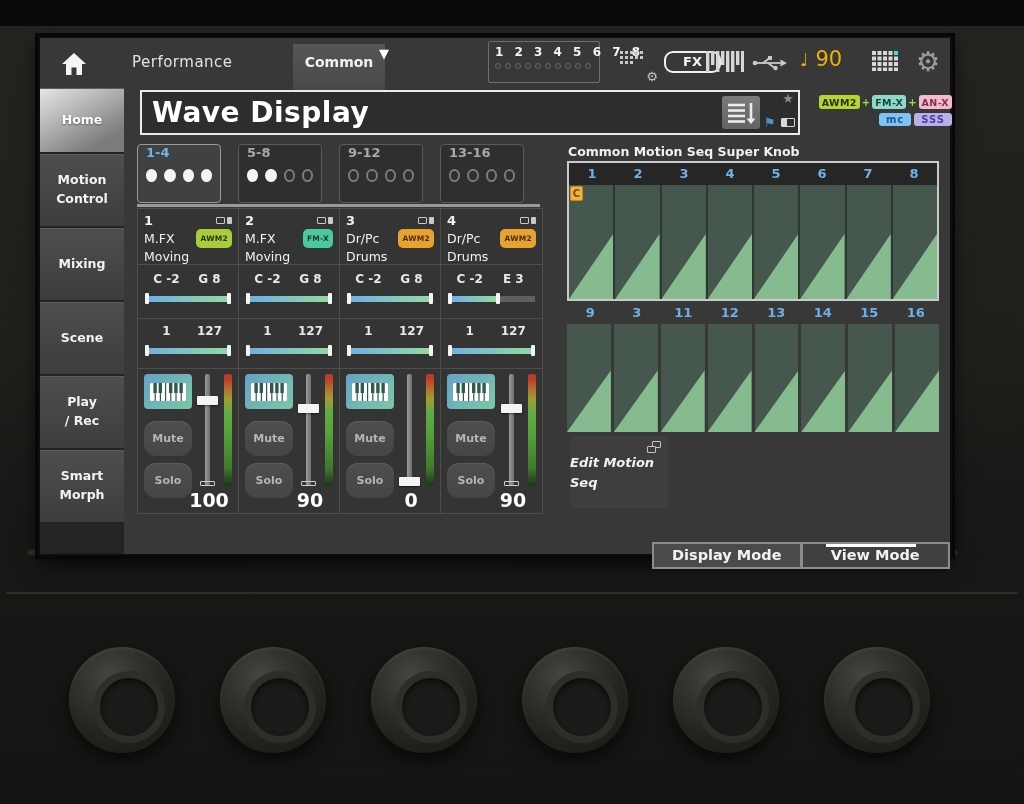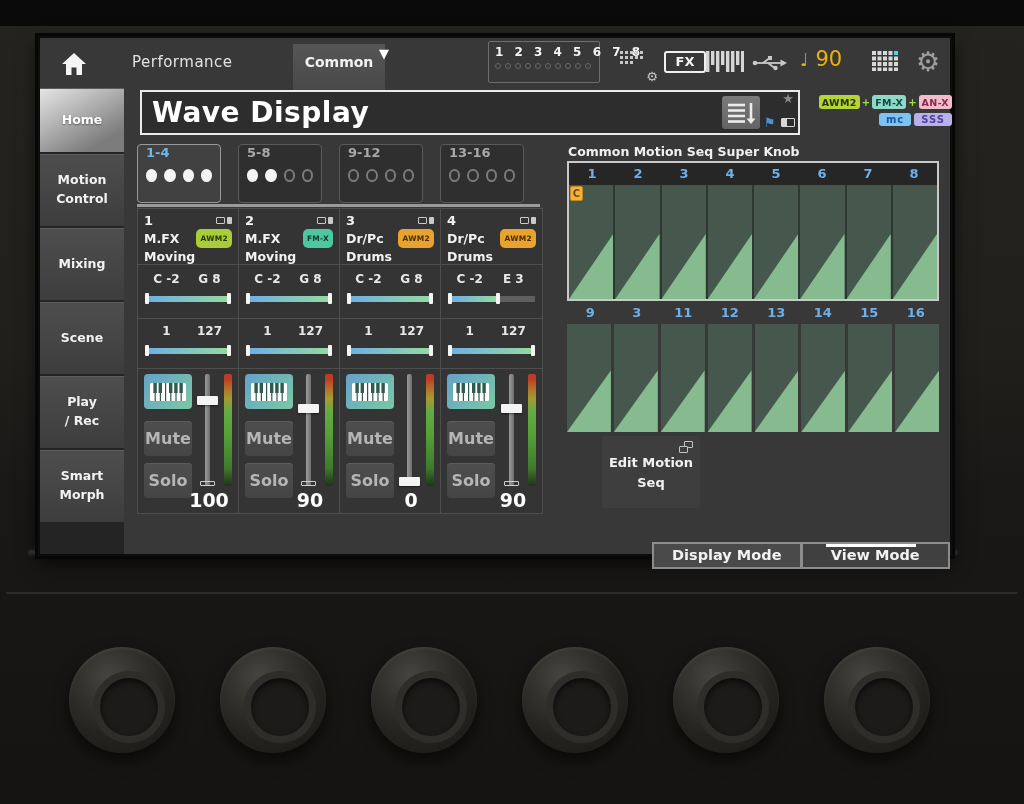--- a/index.html
+++ b/index.html
@@ -21,21 +21,21 @@
   .home-btn{left:14px;top:8px;width:40px;height:36px;display:flex;align-items:center;justify-content:center;}
   .perf-label{left:92px;top:15px;font-size:15px;color:#e2e2e2;letter-spacing:.5px;}
   .common-btn{left:253px;top:6px;width:92px;height:48px;background:linear-gradient(#565656,#484848);
               color:#f2f2f2;font-size:14px;font-weight:bold;text-align:center;line-height:36px;}
   .common-tri{position:absolute;right:-4px;top:-8px;color:#fff;font-size:13px;}
   .slots-box{left:448px;top:3px;width:112px;height:42px;border:1px solid #6e6e6e;border-radius:2px;padding:3px 6px 0;}
   .slots-nums{color:#f5f5f5;font-size:12px;font-weight:bold;letter-spacing:3.5px;white-space:nowrap;}
   .slots-dots{display:flex;gap:4px;margin-top:4px;}
   .slots-dots i{width:6px;height:6px;border-radius:50%;border:1px solid #6a6a6a;}
   .icon-gridgear{left:580px;top:12px;width:34px;height:26px;}
-  .fx-badge{left:624px;top:13px;width:42px;height:22px;border:2px solid #f0f0f0;border-radius:3px;
+  .fx-badge{left:624px;top:13px;width:57px;height:22px;border:2px solid #f0f0f0;border-radius:9px;
             color:#f5f5f5;font-weight:bold;font-size:13px;text-align:center;line-height:18px;}
   .icon-kbd{left:666px;top:13px;}
   .icon-usb{left:712px;top:17px;}
   .tempo{left:760px;top:9px;color:#eab308;font-size:21px;}
   .tempo .note{font-size:18px;margin-right:7px;}
   .icon-liveset{left:832px;top:13px;}
   .icon-gear{left:876px;top:4px;font-size:27px;color:#9d9d9d;line-height:40px;}
 
   
   .title-box{left:100px;top:52px;width:660px;height:45px;background:#2d2d2d;border:2px solid #eaeaea;
@@ -73,38 +73,38 @@
   .dot.filled{background:#f4f4f4;border-color:#f4f4f4;}
   .tabs-underline{left:97px;top:166px;width:403px;height:3px;background:#9a9a9a;}
 
   
   .parts-grid{left:97px;top:170px;width:406px;height:306px;display:flex;border:1px solid #4e4e4e;background:#343434;}
   .part-col{width:101px;border-right:1px solid #4e4e4e;position:relative;}
   .part-col:last-child{border-right:none;}
   .p-header{height:56px;border-bottom:1px solid #4e4e4e;padding:3px 6px 0;color:#f2f2f2;}
   .p-line{display:flex;justify-content:space-between;align-items:center;line-height:17px;}
   .p-num{font-size:13px;font-weight:bold;}
-  .p-type,.p-name{font-size:12.5px;font-weight:bold;}
+  .p-type,.p-name{font-size:12.5px;font-weight:normal;}
   .zone-ic{display:flex;gap:2px;align-items:center;}
   .zone-ic .zr{width:9px;height:7px;border:1.5px solid #c9c9c9;border-radius:1px;}
   .zone-ic .zs{width:5px;height:7px;background:#c9c9c9;border-radius:1px;}
   .pbadge{font-size:7.5px;font-weight:bold;padding:1px 4px;border-radius:5px;letter-spacing:.3px;}
   .p-range{height:54px;border-bottom:1px solid #4e4e4e;padding:7px 7px 8px;}
   .p-vel{height:50px;border-bottom:1px solid #4e4e4e;padding:5px 7px 0;}
   .rng-labels{display:flex;color:#e8e8e8;font-size:12px;font-weight:bold;}
   .rng-labels span{width:50%;text-align:center;}
   .hbar{position:relative;height:11px;margin-top:7px;}
   .hbar .cap{position:absolute;top:0;width:4px;height:11px;background:#f5f5f5;border-radius:1px;}
   .hbar .grad{position:absolute;top:2.5px;height:6px;background:linear-gradient(90deg,#6fb0e2,#93d9a2);}
   .hbar .rest{position:absolute;top:2.5px;height:6px;background:#5f5f5f;}
   .p-controls{height:144px;position:relative;padding-top:5px;}
   .kbd-btn{position:absolute;left:6px;top:5px;width:48px;height:35px;border-radius:4px;
            background:linear-gradient(135deg,#64a2c9,#7cc8a4);display:flex;align-items:center;justify-content:center;}
-  .ms-btn{position:absolute;left:6px;width:48px;height:35px;border-radius:4px;background:linear-gradient(#4e4e4e,#454545);
-          color:#b5b5b5;font-size:16px;font-weight:bold;text-align:center;line-height:35px;box-shadow:inset 0 1px 0 #5c5c5c;}
+  .ms-btn{position:absolute;left:6px;width:48px;height:35px;border-radius:12px;background:linear-gradient(#4e4e4e,#454545);
+          color:#b5b5b5;font-size:11px;font-weight:bold;text-align:center;line-height:35px;box-shadow:inset 0 1px 0 #5c5c5c;}
   .mute-btn{top:52px;}
   .solo-btn{top:94px;}
   .fader-wrap{position:absolute;right:6px;top:5px;width:36px;height:112px;}
   .fader-rail{position:absolute;left:9px;top:0;width:5px;height:112px;background:linear-gradient(90deg,#9b9b9b,#6f6f6f);border-radius:2px;}
   .fader-bottom{position:absolute;left:4px;bottom:0;width:15px;height:5px;border:1.5px solid #cfcfcf;border-radius:1px;}
   .fader-handle{position:absolute;left:1px;width:21px;height:9px;background:#f4f4f4;border-radius:1px;box-shadow:0 1px 2px rgba(0,0,0,.5);}
   .meter{position:absolute;right:0;top:0;width:8px;height:112px;border-radius:2px;
          background:linear-gradient(to top,#1e3317 0%,#3f7a2c 16%,#57a338 48%,#63aa45 66%,#a39b31 78%,#b26b2c 88%,#bf3b25 96%,#bf3b25 100%);}
   .vol-val{position:absolute;right:0;bottom:2px;width:58px;text-align:center;color:#fff;font-size:19px;font-weight:bold;}
 
@@ -118,22 +118,22 @@
   .mlanes1 .lane:last-child{border-right:none;}
   .lane .saw{position:absolute;left:0;right:0;bottom:0;height:57%;background:var(--wave);
              clip-path:polygon(0 100%,100% 0,100% 100%);}
   .cycle-badge{position:absolute;left:1px;top:23px;width:13px;height:15px;background:#f0b43c;border:1px solid #c8871c;
                color:#7a4a08;font-size:10px;font-weight:bold;text-align:center;line-height:13px;border-radius:2px;z-index:2;}
   .mnums2{left:527px;top:266px;width:372px;height:18px;display:flex;}
   .mnums2 .lane-num{line-height:18px;}
   .mlanes2{left:527px;top:286px;width:372px;height:108px;display:flex;gap:3px;}
   .mlanes2 .lane{flex:1;position:relative;background:var(--laneBg);}
 
-  .edit-btn{left:562px;top:398px;width:98px;height:72px;background:#3e3e3e;border-radius:2px;
-            color:#f2f2f2;font-size:13px;font-weight:bold;text-align:center;padding-top:17px;line-height:20px;}
+  .edit-btn{left:530px;top:398px;width:98px;height:72px;background:#3e3e3e;border-radius:2px;
+            color:#f2f2f2;font-size:13px;font-weight:bold;padding-top:17px;line-height:20px;font-style:italic;}
   .win-ic{position:absolute;top:5px;right:7px;width:14px;height:12px;}
   .win-ic .b{position:absolute;right:0;top:0;width:9px;height:7px;border:1.5px solid #c4c4c4;border-radius:1px;}
   .win-ic .f{position:absolute;left:0;bottom:0;width:9px;height:7px;border:1.5px solid #c4c4c4;border-radius:1px;background:#3e3e3e;}
 
   
   .mode-bar{left:612px;top:504px;width:298px;height:27px;background:#8c8c8c;display:flex;gap:3px;padding:2px;}
   .mode-btn{flex:1;background:#4a4a4a;color:#f2f2f2;font-size:14.5px;font-weight:bold;text-align:center;line-height:23px;position:relative;}
   .mode-btn.active{background:#404040;}
   .mode-btn.active:before{content:"";position:absolute;top:0;left:16%;width:62%;height:3px;background:#fff;}
 

